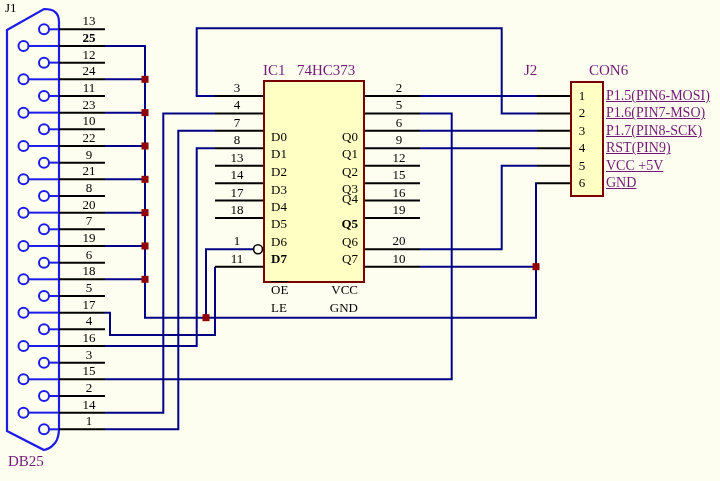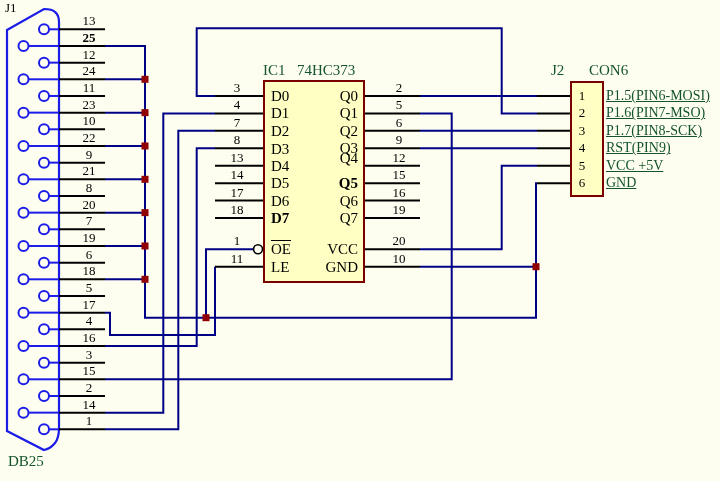--- a/index.html
+++ b/index.html
@@ -12,23 +12,23 @@
   #ic-box{left:263px;top:80px;width:102px;height:203px;}
   #j2-box{left:570px;top:81px;width:34px;height:116px;}
   #watermark{
     position:absolute;left:106px;top:184px;width:420px;
     font-size:44px;font-weight:bold;letter-spacing:1px;
     color:rgba(158,184,158,0.60);white-space:nowrap;user-select:none;
   }
   #wires{position:absolute;left:0;top:0;}
   .txt{position:absolute;white-space:nowrap;color:#000;}
   .num{font-size:13px;line-height:14px;text-align:center;width:30px;}
-  .pinname{font-size:15px;line-height:16px;}
+  .pinname{font-size:13px;line-height:16px;margin-top:41px;}
   .qname{width:42px;text-align:right;}
-  .blue{color:#14532d;}
+  .blue{color:#701a75;}
   .hdr{font-size:15px;line-height:16px;}
   .j2num{font-size:13px;line-height:14px;width:22px;text-align:center;}
   .j2lbl{font-size:14px;line-height:15px;text-decoration:underline;}
   .ovl{text-decoration:overline;}
 </style>
 </head>
 <body>
 
 <div id="canvas">
 
@@ -168,21 +168,21 @@
       <rect x="141.5" y="275.805" width="7" height="7" fill="#900000"></rect>
       <rect x="202.5" y="314.2" width="7" height="7" fill="#900000"></rect>
       <rect x="532.5" y="263.2" width="7" height="7" fill="#900000"></rect>
     </svg>
 
   <div id="labels">
     <div class="txt" style="left:5px;top:0px;font-size:13px;">J1</div>
     <div class="txt blue hdr" style="left:8px;top:453px;">DB25</div>
     <div class="txt blue hdr" style="left:263px;top:62px;">IC1</div>
     <div class="txt blue hdr" style="left:297px;top:62px;">74HC373</div>
-    <div class="txt blue hdr" style="left:551px;top:62px;">J2</div>
+    <div class="txt blue hdr" style="left:524px;top:62px;">J2</div>
     <div class="txt blue hdr" style="left:589px;top:62px;">CON6</div>
   <div class="txt num" style="left: 74px; top: 14.3px;">13</div>
       <div class="txt num" style="left: 74px; top: 30.967px; font-weight: bold;">25</div>
       <div class="txt num" style="left: 74px; top: 47.634px;">12</div>
       <div class="txt num" style="left: 74px; top: 64.301px;">24</div>
       <div class="txt num" style="left: 74px; top: 80.968px;">11</div>
       <div class="txt num" style="left: 74px; top: 97.635px;">23</div>
       <div class="txt num" style="left: 74px; top: 114.302px;">10</div>
       <div class="txt num" style="left: 74px; top: 130.969px;">22</div>
       <div class="txt num" style="left: 74px; top: 147.636px;">9</div>

